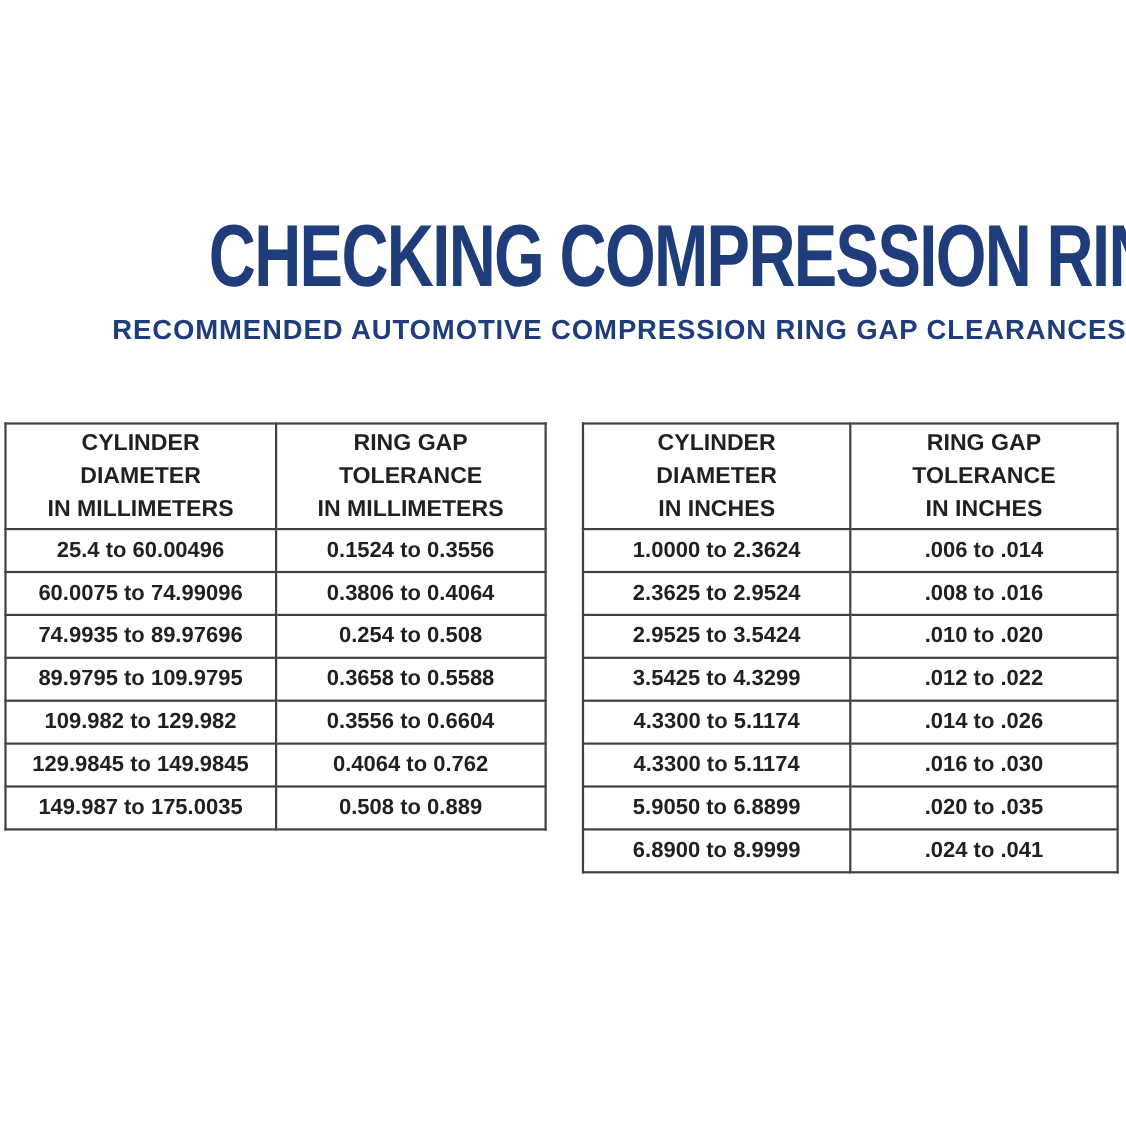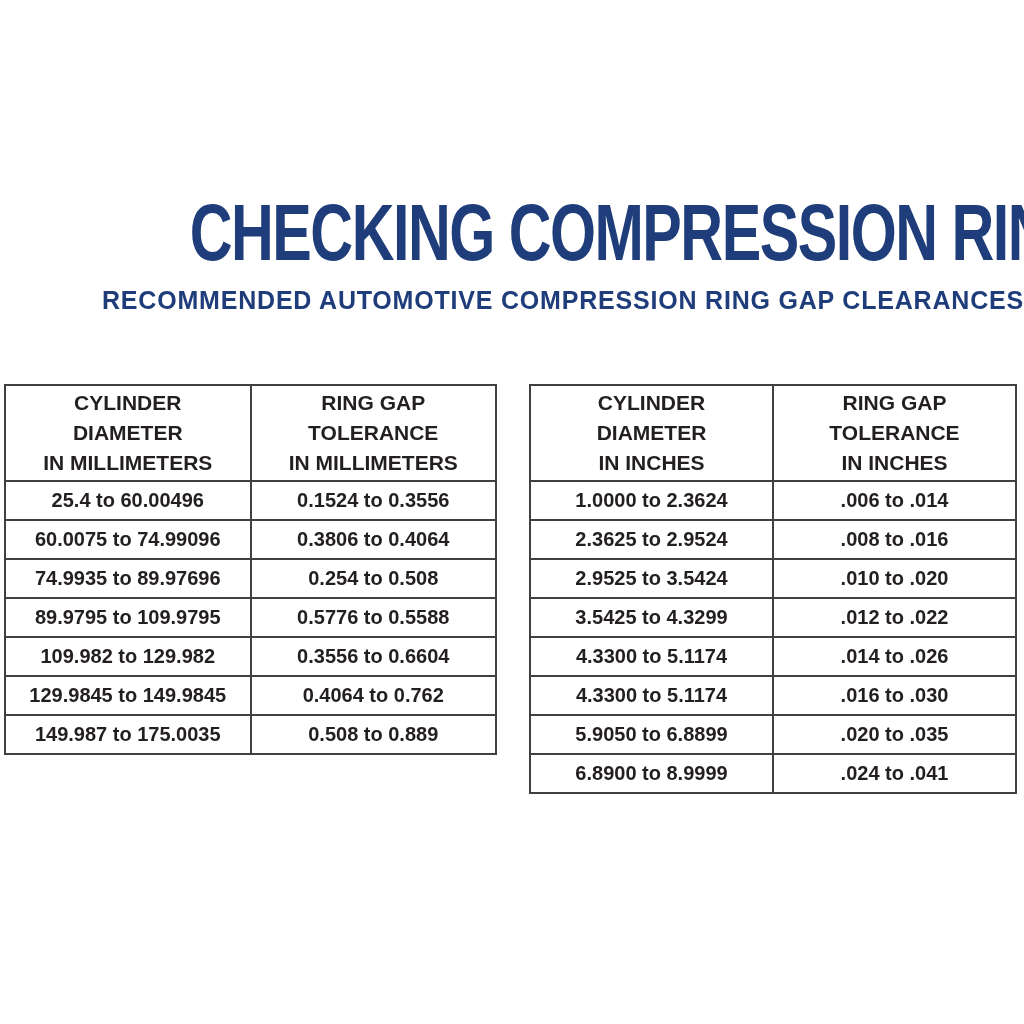--- a/index.html
+++ b/index.html
@@ -124,21 +124,21 @@
         <tr>
           <td>60.0075 to 74.99096</td>
           <td>0.3806 to 0.4064</td>
         </tr>
         <tr>
           <td>74.9935 to 89.97696</td>
           <td>0.254 to 0.508</td>
         </tr>
         <tr>
           <td>89.9795 to 109.9795</td>
-          <td>0.5776 to 0.5588</td>
+          <td>0.3658 to 0.5588</td>
         </tr>
         <tr>
           <td>109.982 to 129.982</td>
           <td>0.3556 to 0.6604</td>
         </tr>
         <tr>
           <td>129.9845 to 149.9845</td>
           <td>0.4064 to 0.762</td>
         </tr>
         <tr>

